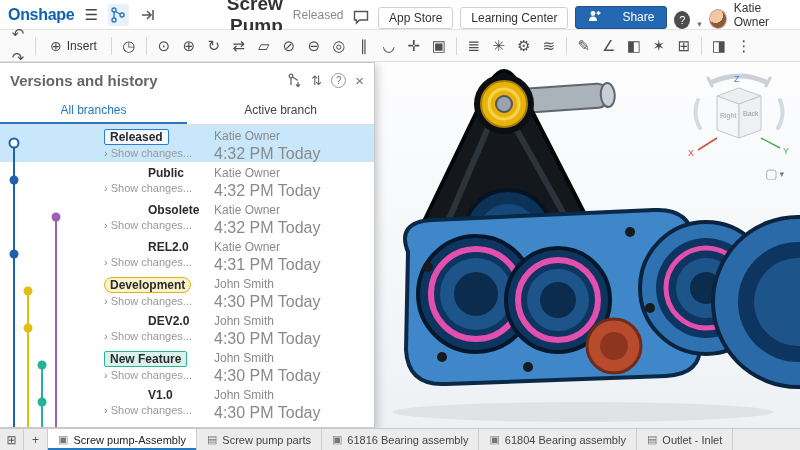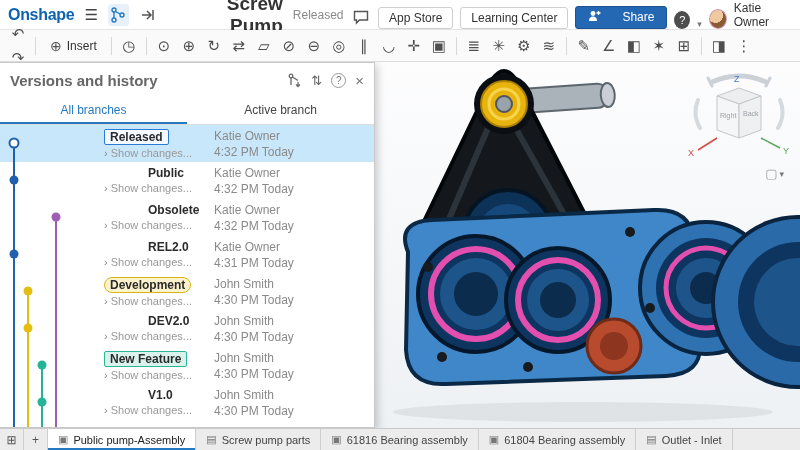--- a/index.html
+++ b/index.html
@@ -53,21 +53,21 @@
   .version-row.selected { background:#c9e7fa; }
   .v-name-col { width:110px; display:flex; flex-direction:column; align-items:flex-start; }
   .v-name { font-weight:bold; font-size:12px; color:#2b2b2b; line-height:14px; white-space:nowrap;padding-left:44px; }
   .badge-released { border:1px solid #2b7bd4; background:#f4faff; padding:0 5px; border-radius:2px; }
   .badge-development { border:1px solid #d9b616; background:#fcf3cd; padding:0 5px; border-radius:8px; }
   .badge-new-feature { border:1px solid #2bb598; background:#d9f3ec; padding:0 5px; border-radius:2px; }
   .v-changes { font-size:11px; color:#999; margin-top:2px; cursor:pointer; display:flex; gap:3px; align-items:center; }
   .v-changes .chev { font-size:11px; color:#888; }
   .v-meta-col { display:flex; flex-direction:column; }
   .v-author { font-size:12px; color:#8a8a8a; line-height:14px; }
-  .v-time { font-size:12px; color:#8a8a8a; margin-top:2px;text-align:center; }
+  .v-time { font-size:16px; color:#8a8a8a; margin-top:2px;text-align:center; }
 
   
   .bottom-bar { position:absolute; left:0; right:0; bottom:0; height:22px; background:#ececec; border-top:1px solid #c9c9c9; display:flex; align-items:stretch; font-size:11px; z-index:30; }
   .bb-ico { width:24px; display:flex; align-items:center; justify-content:center; color:#555; border-right:1px solid #cfcfcf; cursor:pointer; font-size:12px; }
   .bottom-tab { display:flex; align-items:center; gap:5px; padding:0 10px; border-right:1px solid #cfcfcf; color:#444; cursor:pointer; white-space:nowrap; }
   .bottom-tab.active { background:#fff; box-shadow:inset 0 -2px 0 #2479c2; color:#222; }
   .bb-tab-icon { color:#777; font-size:11px; }
 
   svg text { font-family:"Liberation Sans", sans-serif; }
 </style>
@@ -397,21 +397,21 @@
     </div>
 </div>
 
 <div class="bottom-bar">
   <span class="bb-ico">⊞</span>
   <span class="bb-ico">+</span>
   <span style="display:flex;align-items:stretch;">
 
       <span class="bottom-tab active">
         <span class="bb-tab-icon">▣</span>
-        <span>Public pump-Assembly</span>
+        <span>Screw pump-Assembly</span>
       </span>
 
       <span class="bottom-tab">
         <span class="bb-tab-icon">▤</span>
         <span>Screw pump parts</span>
       </span>
 
       <span class="bottom-tab">
         <span class="bb-tab-icon">▣</span>
         <span>61816 Bearing assembly</span>

